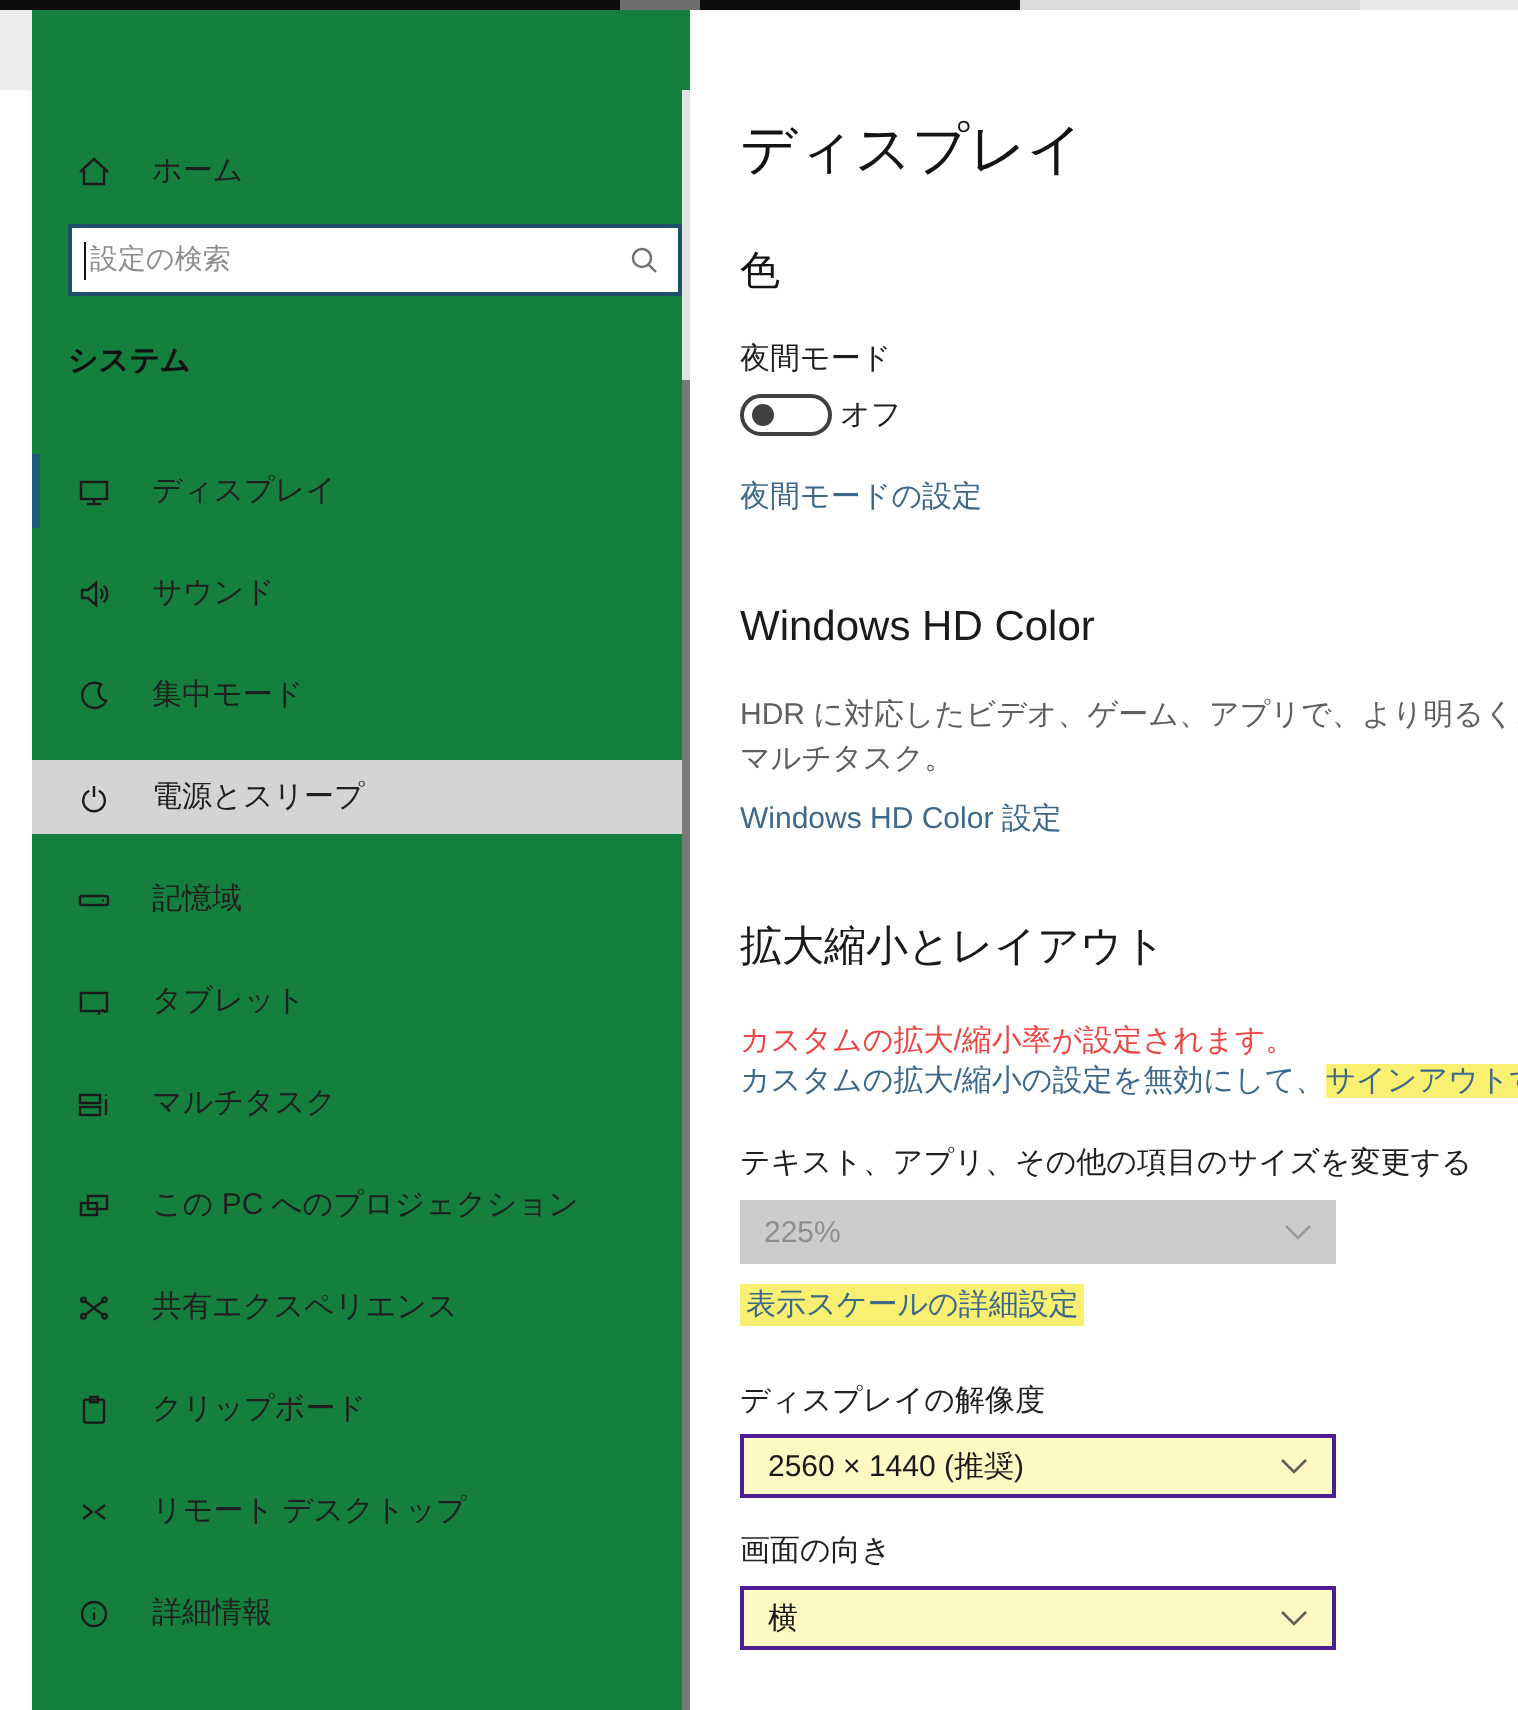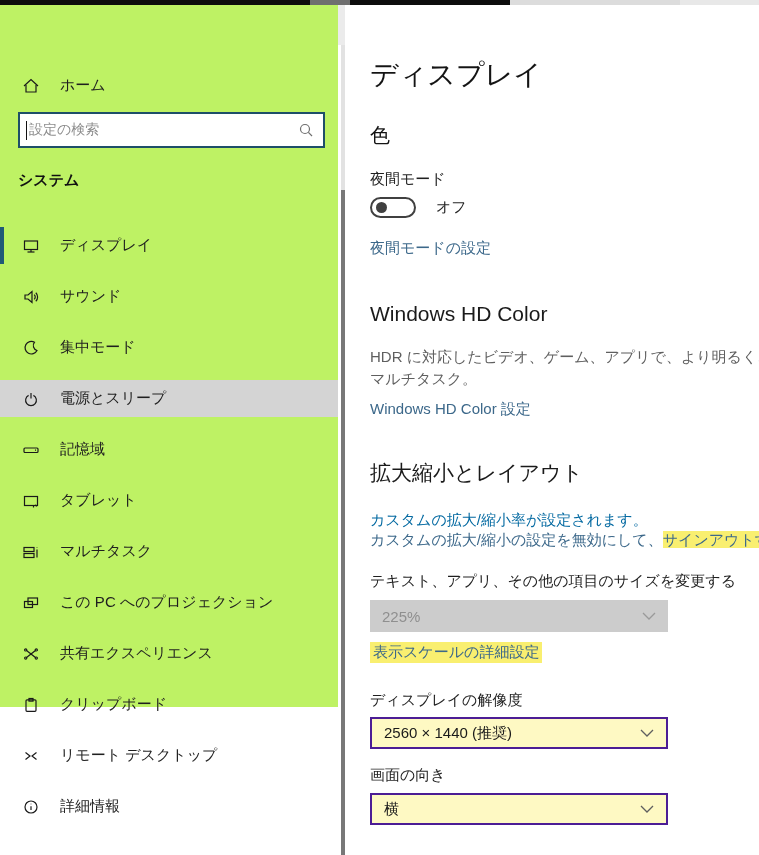--- a/index.html
+++ b/index.html
@@ -13,21 +13,21 @@
   .top-strip .seg2 { position:absolute; left:310px; top:0; width:40px; height:5px; background:#6f6f6f; }
   .top-strip .seg3 { position:absolute; left:350px; top:0; width:160px; height:5px; background:#0d0d0d; }
   .top-strip .seg4 { position:absolute; left:510px; top:0; width:170px; height:5px; background:#dcdcdc; }
 
   
   .header { position:absolute; top:5px; left:0; width:759px; height:40px; background:#ebebeb; }
   .back-btn { position:absolute; left:18px; top:6px; font-size:18px; color:#1a1a1a; cursor:pointer; }
   .win-title { position:absolute; left:62px; top:9px; font-size:15px; color:#1f1f1f; }
 
   
-  .sidebar { position:absolute; top:5px; left:0; width:338px; height:702px; background:#bef264; }
+  .sidebar { position:absolute; top:5px; left:16px; width:338px; height:850px; background:#15803d; }
   .scroll-track { position:absolute; top:45px; left:341px; width:4px; height:810px; background:#e2e2e2; }
   .scroll-thumb { position:absolute; top:145px; left:0; width:4px; height:665px; background:#787878; }
 
   .home-row { position:absolute; top:62px; left:0; width:338px; height:37px; display:flex; align-items:center; padding-left:22px; cursor:pointer; }
   .home-row .nav-label { margin-left:20px; }
   .nav-label { font-size:15px; color:#1f1f1f; white-space:nowrap; }
 
   .searchbox { position:absolute; top:107px; left:18px; width:307px; height:36px; background:#ffffff; border:2px solid #1e4f68; display:flex; align-items:center; }
   .caret { width:1px; height:19px; background:#111; margin-left:6px; }
   .search-ph { flex:1; margin-left:2px; font-size:14px; color:#8c8c8c; }
@@ -44,27 +44,27 @@
   .nav-icon svg { width:18px; height:18px; stroke:#1a1a1a; fill:none; stroke-width:1.2; }
 
   
   .main { position:absolute; top:5px; left:345px; width:414px; height:850px; background:#fff; }
   .abs { position:absolute; left:25px; }
   .page-title { top:51px; font-size:28px; font-weight:400; color:#141414; }
   .h2 { font-size:20px; font-weight:400; color:#141414; }
   .label15 { font-size:15px; color:#1f1f1f; white-space:nowrap; }
   .desc { font-size:15px; color:#5f5f5f; white-space:nowrap; }
   .link { font-size:15px; color:#3c688a; cursor:pointer; white-space:nowrap; }
-  .warn { font-size:15px; color:#0369a1; white-space:nowrap; }
+  .warn { font-size:15px; color:#ef4444; white-space:nowrap; }
   .hl { background:#f9ef70; }
 
   .toggle-row { top:192px; display:flex; align-items:center; }
   .toggle { width:46px; height:21px; border:2px solid #404040; border-radius:11px; position:relative; cursor:pointer; background:#fff; }
   .toggle .knob { position:absolute; left:4px; top:3px; width:11px; height:11px; border-radius:50%; background:#404040; }
-  .toggle-state { margin-left:20px; font-size:15px; color:#1f1f1f; }
+  .toggle-state { margin-left:4px; font-size:15px; color:#1f1f1f; }
 
   .select { top:0; width:298px; height:32px; display:flex; align-items:center; padding:0 12px; font-size:15px; cursor:pointer; }
   .select .chev { margin-left:auto; display:flex; }
   .select.enabled { background:#fef9c3; border:2px solid #4c1d95; color:#1a1a1a; }
   .select.disabled { background:#cccccc; border:none; color:#8f8f8f; cursor:default;gap:32px; }
   .chev svg { width:14px; height:9px; fill:none; stroke:#5f5f5f; stroke-width:1.3; }
   .select.disabled .chev svg { stroke:#9a9a9a; }
 </style>
 </head>
 <body>

